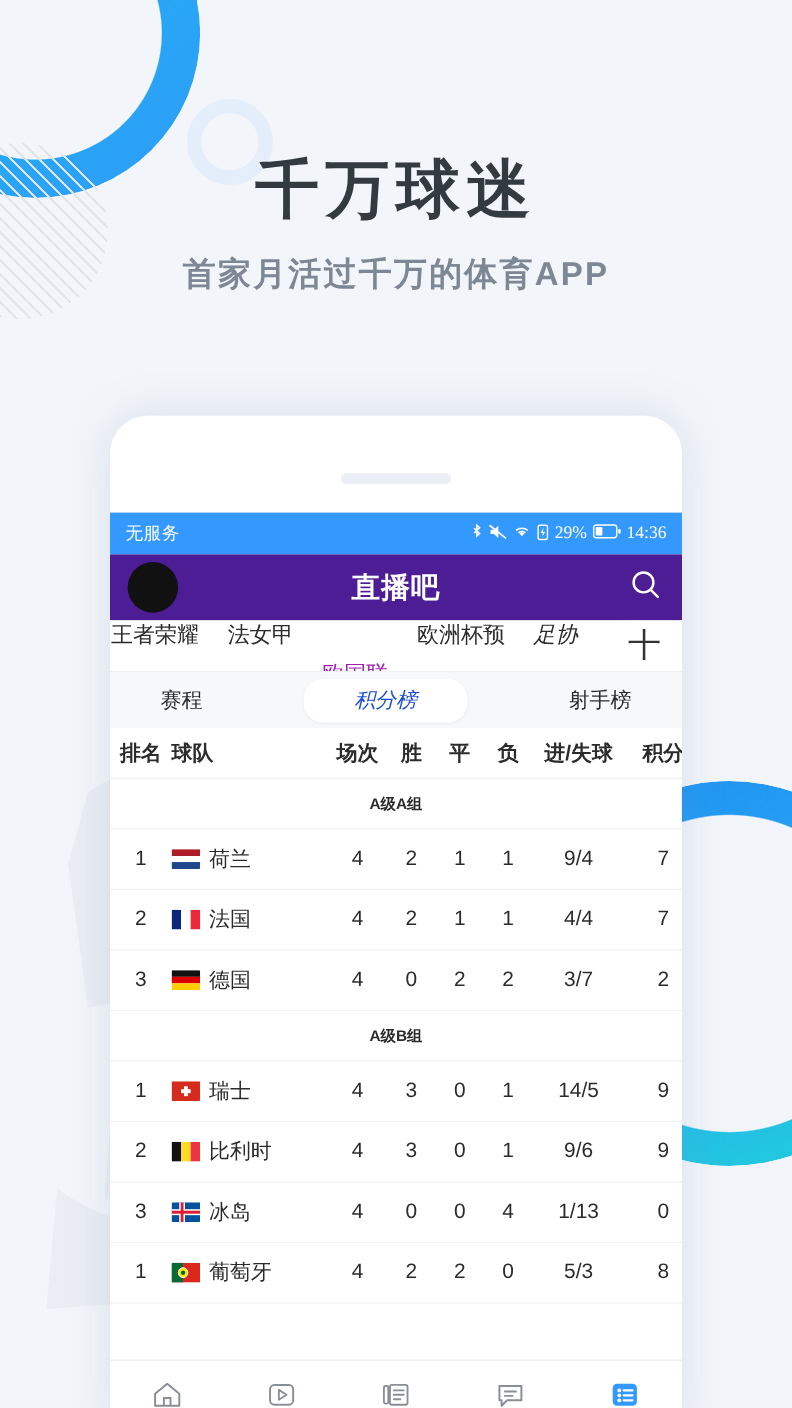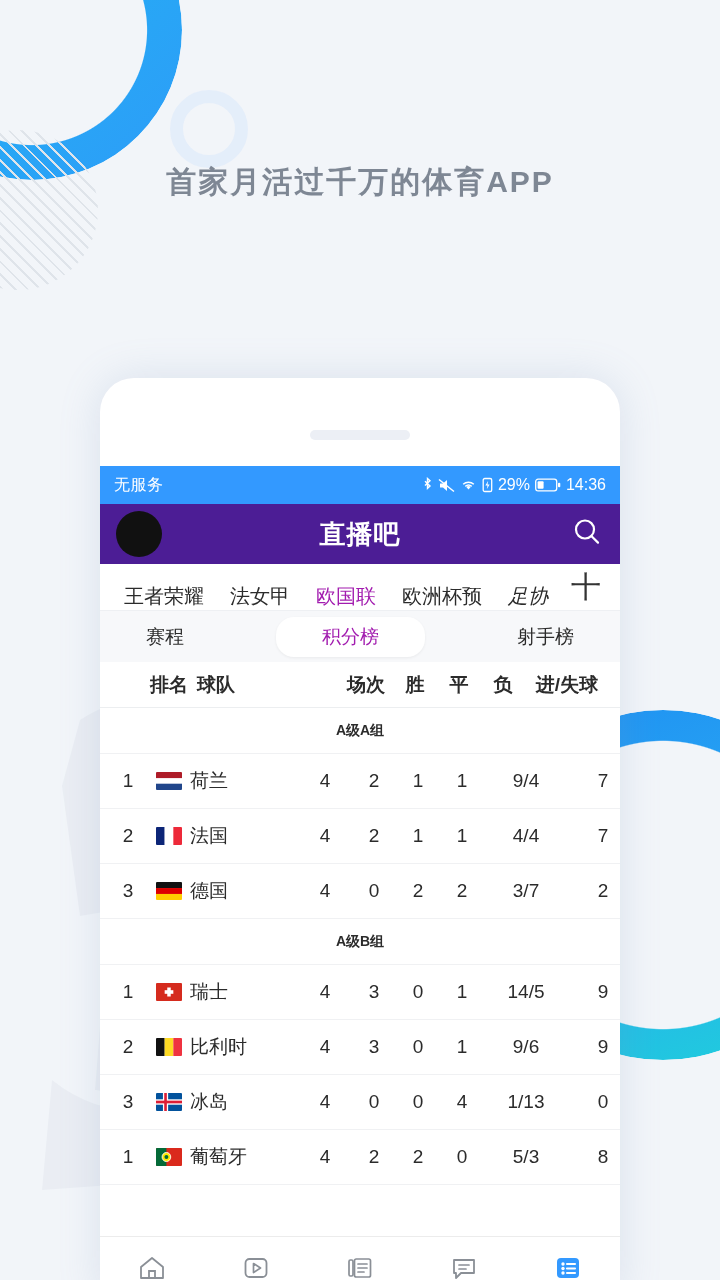--- a/index.html
+++ b/index.html
@@ -71,71 +71,71 @@
     background:#eceff5; margin:52px auto 0;
   }
 
   
   .statusbar {
     margin-top:26px; height:38px; background:#3399ff;
     display:flex; align-items:center; justify-content:space-between;
     padding:0 14px; color:#fff;
   }
   .sb-left { font-size:16px; letter-spacing:.5px;text-align:right; }
-  .sb-right { display:flex; align-items:center; gap:5px; font-size:16px; }
+  .sb-right { display:flex; align-items:flex-start; gap:5px; font-size:16px;font-family:Liberation Serif, serif; }
   .sb-right svg { display:block; }
 
   
   .appbar {
     height:60px; background:#4c1d95;
     display:flex; align-items:center; padding:0 16px;
     position:relative;
   }
   .avatar { width:46px; height:46px; border-radius:50%; background:#111; flex:0 0 auto; }
   .app-title {
     position:absolute; left:0; right:0; text-align:center;
     font-size:26px; font-weight:700; color:#fff; letter-spacing:1px;
     pointer-events:none;
   }
   .search-btn { margin-left:auto; z-index:2; cursor:pointer; }
 
   
   .cats {
-    height:46px; background:#fff; display:flex; align-items:flex-end;
-    padding-left:24px; position:relative; overflow:hidden;
+    height:46px; background:#fff; display:flex; align-items:flex-start;
+    padding-left:1px; position:relative; overflow:hidden;
   }
   .cat { font-size:20px; color:#2b2b2b; margin-right:26px; white-space:nowrap; }
   .cat.active { color:#a21caf;margin-top:35px; }
   .cat.cut { margin-right:0;font-style:italic; }
   .plus-btn {
     position:absolute; right:8px; top:0; bottom:0;
     width:52px; display:flex; align-items:center; justify-content:center;
     background:linear-gradient(90deg,rgba(255,255,255,0) 0%,#fff 38%,#fff 100%);
     font-size:30px; color:#333; font-weight:300; line-height:1;
   }
 
   
   .subtabs {
     height:52px; background:#f7f8fa;
     display:flex; align-items:center; justify-content:space-around;
     border-top:1px solid #eef0f3;
   }
   .subtab { font-size:19px; color:#2b2b2b; padding:7px 0; }
   .subtab.active {
-    color:#a21caf; background:#fff; border-radius:18px;
-    padding:7px 46px; box-shadow:0 1px 3px rgba(0,0,0,.06);
+    color:#1d4ed8; background:#fff; border-radius:18px;
+    padding:7px 46px; box-shadow:0 1px 3px rgba(0,0,0,.06);font-style:italic;
   }
 
   
   .tbl { background:#fff; }
   .row {
     display:flex; align-items:center; height:55px;
     border-bottom:1px solid #f0f1f3; font-size:19px; color:#2b2b2b;
   }
-  .row.head { height:46px; font-weight:700; border-bottom:1px solid #eceef0;padding-left:41px; }
+  .row.head { height:46px; font-weight:700; border-bottom:1px solid #eceef0; }
   .c-rank  { width:56px; text-align:center; flex:0 0 auto; }
   .c-team  { width:142px; display:flex; align-items:center; gap:8px; flex:0 0 auto; }
   .c-num   { width:44px; text-align:center; flex:0 0 auto; }
   .c-played{ width:54px; text-align:center; flex:0 0 auto; }
   .c-gd    { width:84px; text-align:center; flex:0 0 auto; }
   .c-pts   { width:70px; text-align:center; flex:0 0 auto; }
   .row.head .c-team { padding-left:0; }
 
   .group-row {
     height:46px; display:flex; align-items:center; justify-content:center;
@@ -165,20 +165,21 @@
       <path d="M120 120 q60 -40 130 0 l40 110 q-30 30 -75 26 l-20 -70 -15 120 -60 10 -18 -130 z"></path>
       <path d="M150 300 q70 20 130 -6 l18 180 -60 14 -20 -120 -25 130 -58 -8 z"></path>
       <circle cx="252" cy="262" r="52" fill="none" stroke="#cdd4de" stroke-width="7"></circle>
       <path d="M252 230 l26 19 -10 31 -32 0 -10 -31 z" fill="#cdd4de"></path>
       <path d="M92 480 q50 40 120 30 l10 70 -140 10 z"></path>
     </g>
   </svg>
 </div>
 
 <div class="hero">
+  <div class="hero-title">千万球迷</div>
   <div class="hero-sub">首家月活过千万的体育APP</div>
 </div>
 
 <div class="phone">
   <div class="speaker"></div>
 
   <div class="statusbar">
     <div class="sb-left">无服务</div>
     <div class="sb-right">
       <svg width="11" height="17" viewBox="0 0 11 17">

